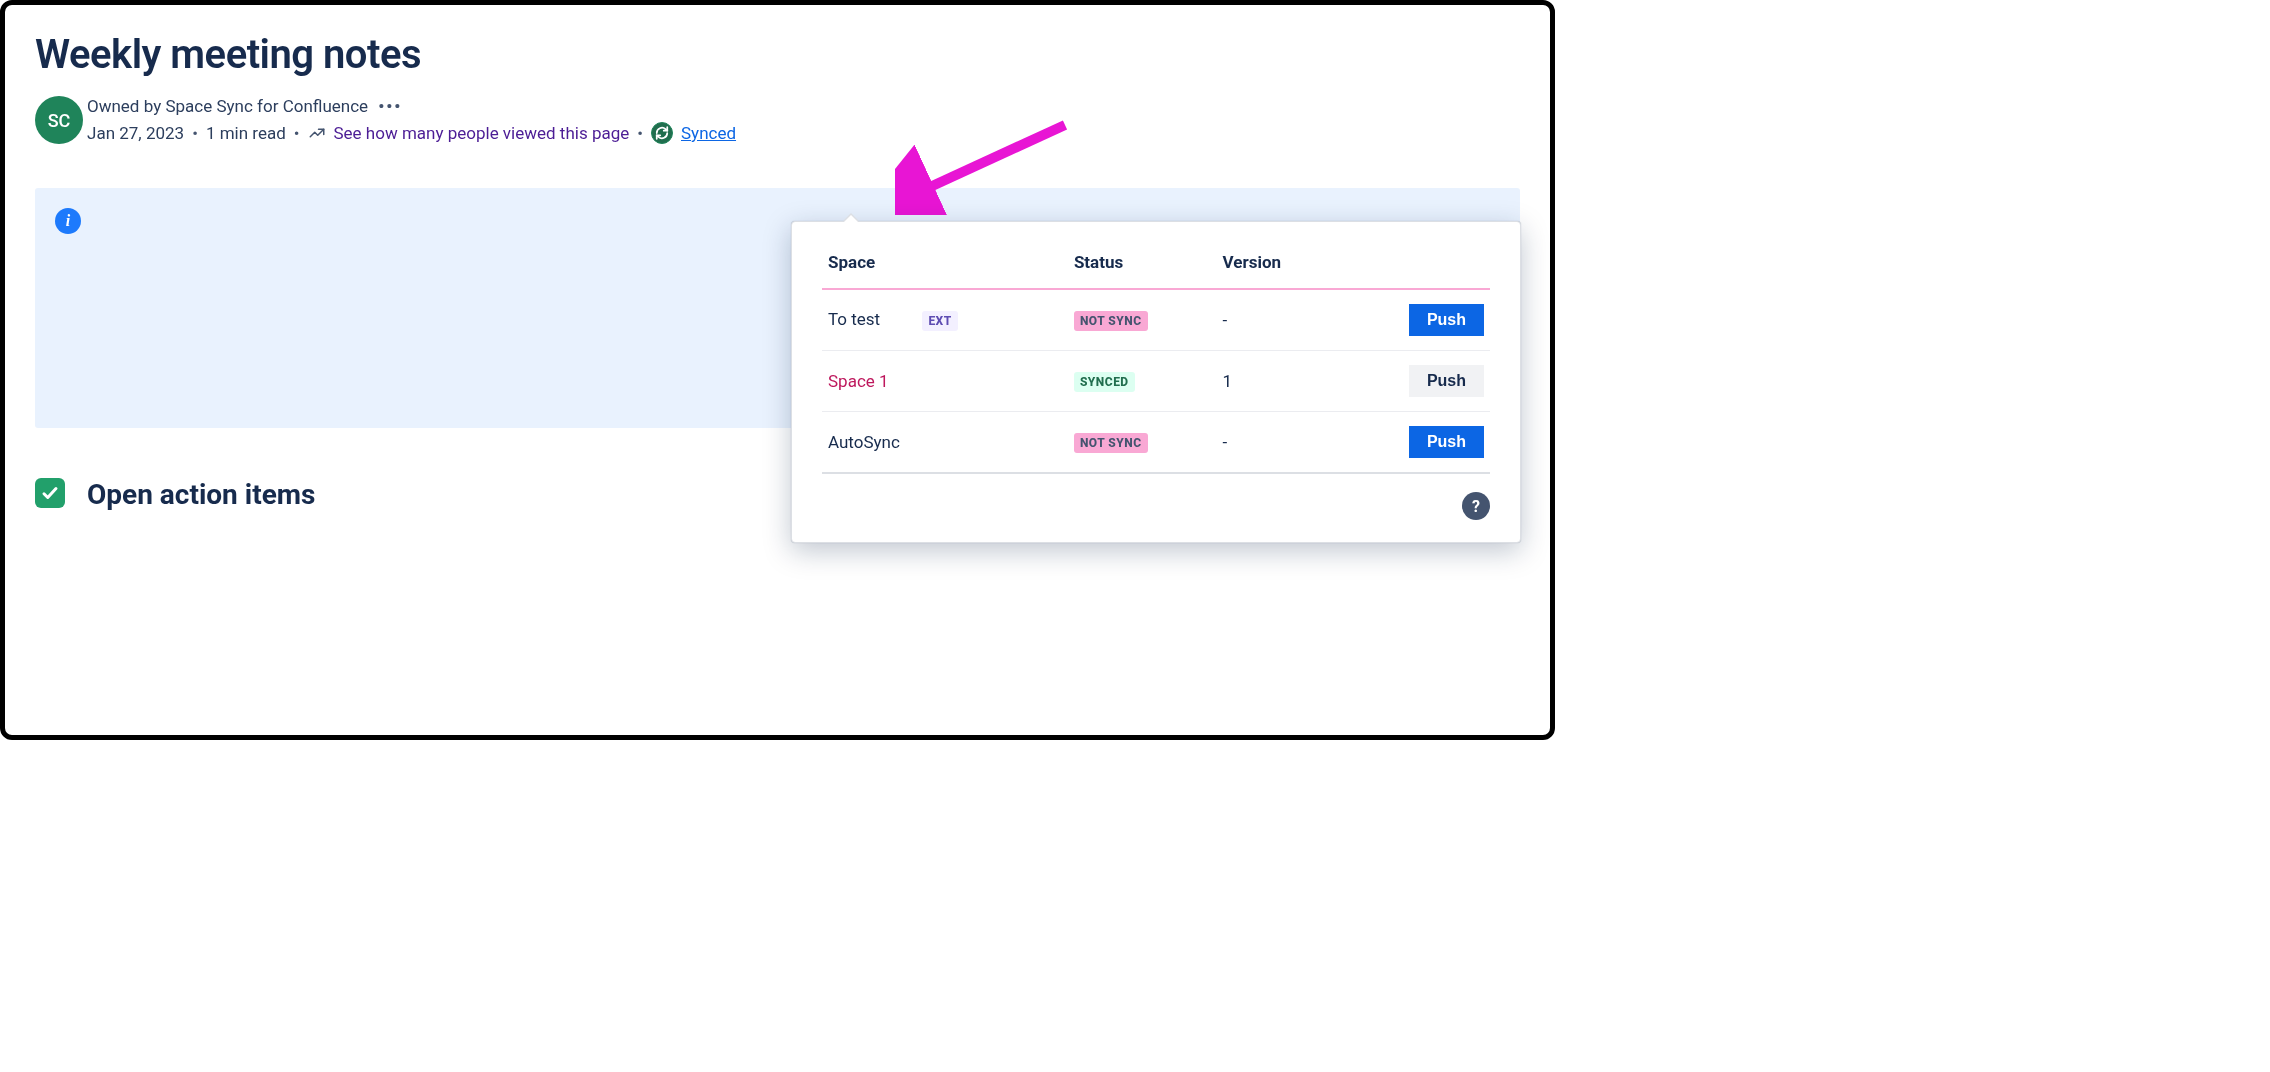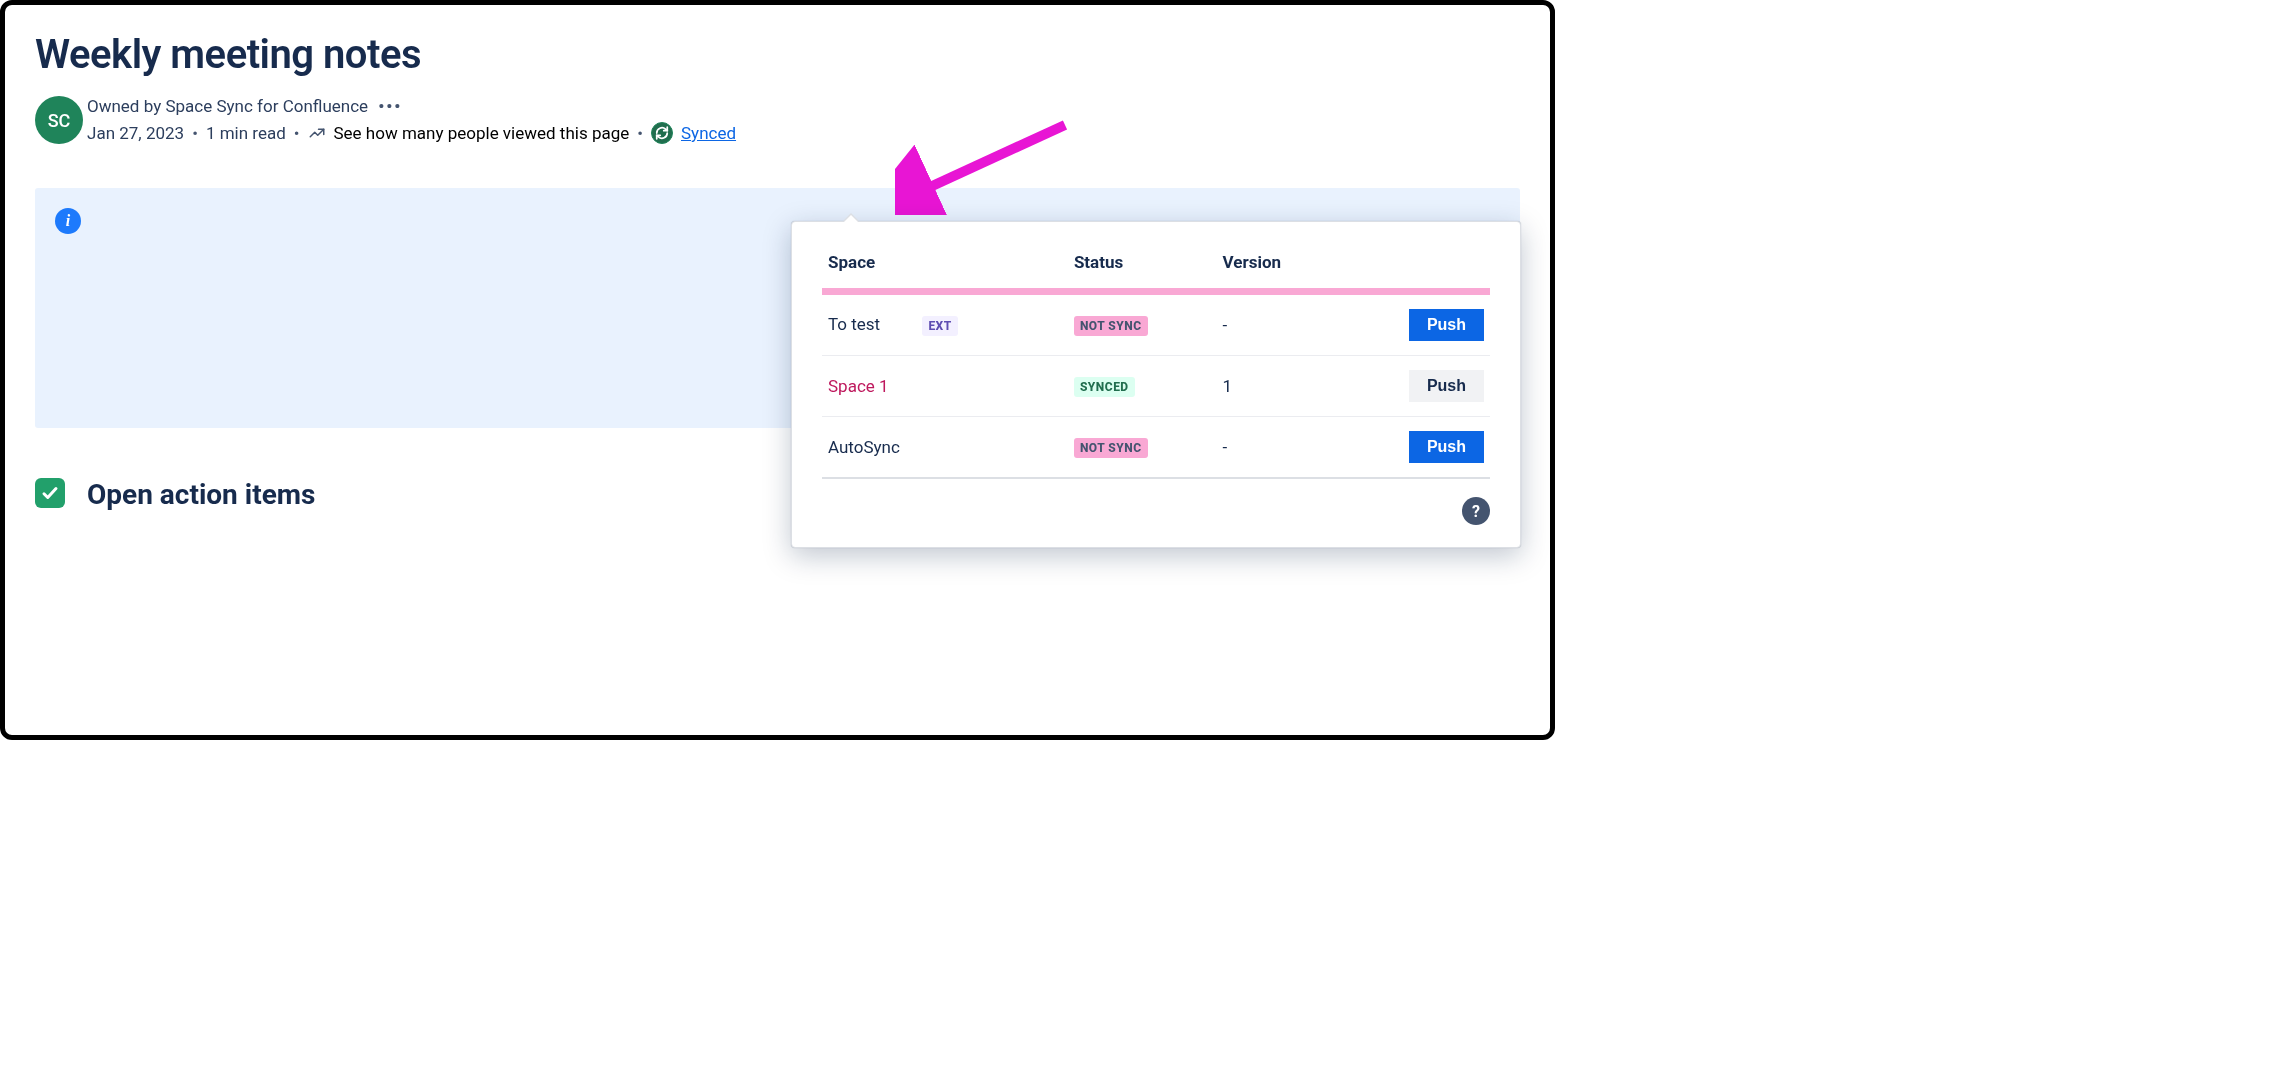--- a/index.html
+++ b/index.html
@@ -35,21 +35,21 @@
   color: #fff;
   display: flex; align-items: center; justify-content: center;
   font-size: 18px; font-weight: 500;
 }
 .byline-text { display: flex; flex-direction: column; gap: 6px; color: #2C3E5D; font-size: 17px; }
 .byline-top { display: flex; align-items: center; gap: 10px; }
 .more-dots { color:#44546F; letter-spacing:2px; font-weight:700; cursor:pointer; }
 .byline-bottom { display: flex; align-items: center; gap: 8px; flex-wrap: wrap; }
 .dot-sep { color:#44546F; }
 .chart-icon { display:inline-flex; align-items:center; }
-.views-link { color:#000000; }
+.views-link { color:#4c1d95; }
 .sync-icon {
   width:22px;height:22px;border-radius:50%;
   background:#216E4E;border:1px solid #1F845A;
   display:inline-flex;align-items:center;justify-content:center;
   color:#fff;font-size:14px;font-weight:bold;
 }
 .synced-link { color:#0C66E4; text-decoration:underline; font-size:17px; cursor:pointer; }
 .info-panel {
   background:#E9F2FE;
   border-radius:3px;
@@ -104,21 +104,21 @@
   border-right:8px solid transparent;
   border-bottom:8px solid #fff;
 }
 .popover table { width:100%; border-collapse:collapse; }
 .popover thead th {
   text-align:left;
   font-size:17px;
   font-weight:700;
   color:#172B4D;
   padding:10px 6px 16px 6px;
-  border-bottom:7px solid #f9a8d4;
+  border-bottom:2px solid #f9a8d4;
 }
 .popover tbody tr { border-bottom:1px solid #EBECF0; }
 .popover tbody tr:last-child { border-bottom:2px solid #DCDFE4; }
 .popover tbody td {
   padding:14px 6px;
   font-size:17px;
   color:#172B4D;
   vertical-align:middle;
 }
 .space-link { color:#be185d; cursor:pointer; }

